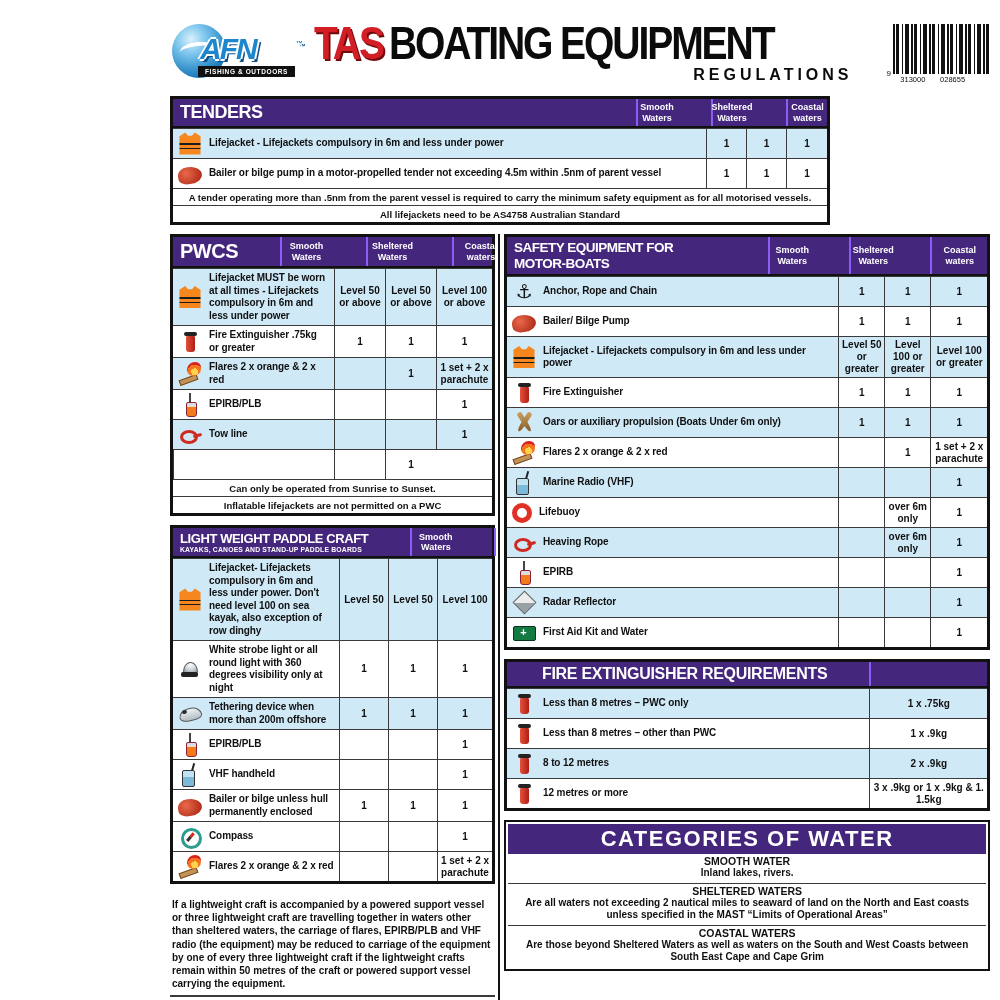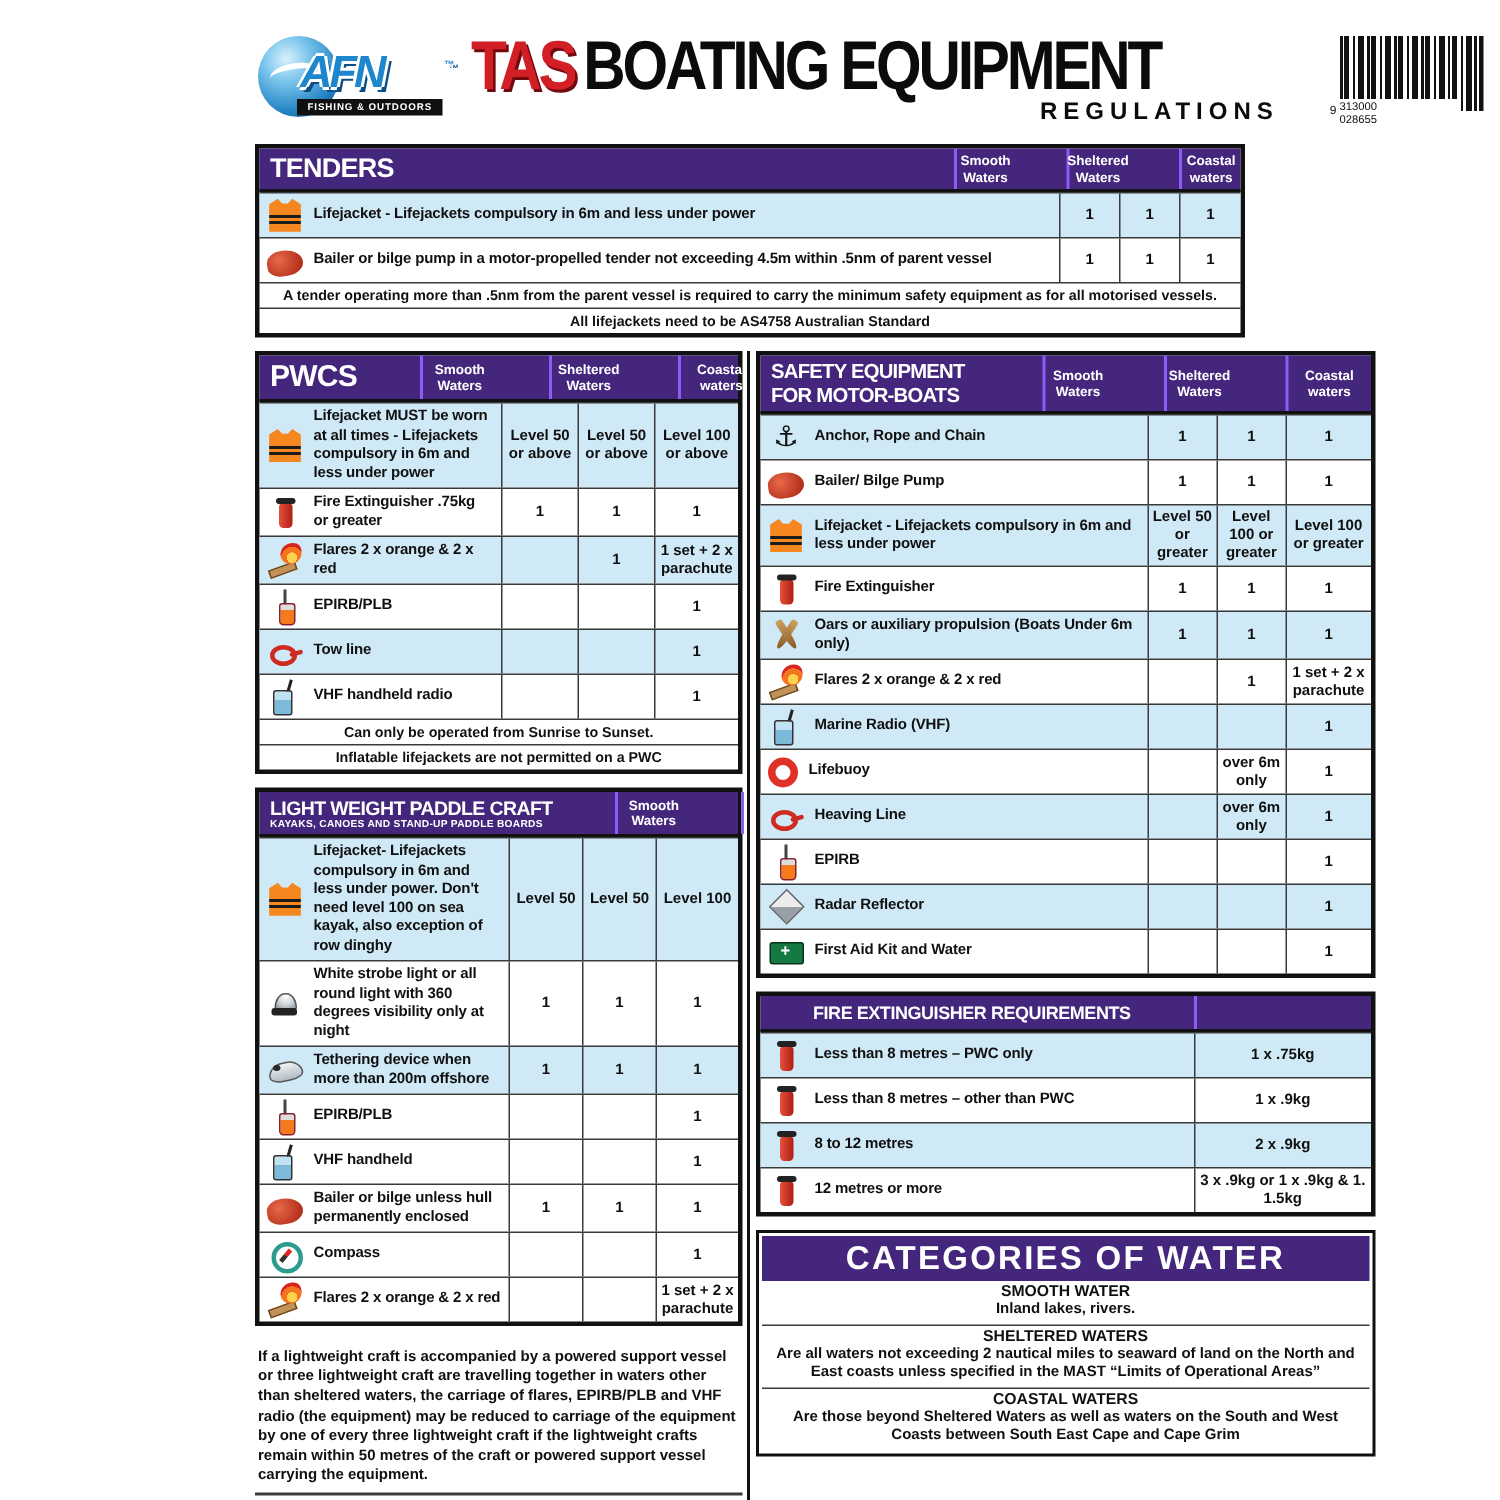--- a/index.html
+++ b/index.html
@@ -32,21 +32,21 @@
          letter-spacing:-2.5px;transform:scaleX(.85);transform-origin:0 0;line-height:.95;padding-top:2px;}
   .t-red{color:var(--red);font-size:46px;margin-right:7px;text-shadow:2px 2px 0 #71090d;}
   .t-black{color:#0b0b0b;font-size:46px;}
   .regline{position:absolute;right:2px;top:46px;font-size:16px;font-weight:bold;letter-spacing:4px;color:#0b0b0b;}
   .barcode{position:relative;width:102px;height:62px;flex:none;margin-top:2px;display:flex;align-items:flex-end;}
   .bc-lead{font-size:8px;margin-right:2px;margin-bottom:6px;}
   .bc-body{flex:1;height:60px;position:relative;background:#fff;}
   .bc-bars{position:absolute;inset:0 0 10px 0;
      background:repeating-linear-gradient(90deg,#111 0 2px,#fff 2px 3px,#111 3px 6px,#fff 6px 9px,#111 9px 10px,#fff 10px 12px,#111 12px 16px,#fff 16px 18px);}
   .bc-digits{position:absolute;left:0;right:16px;bottom:0;display:flex;justify-content:space-around;
-     font-size:7.5px;background:#fff;flex-direction:column;}
+     font-size:7.5px;background:#fff;}
 
   
   .tbl{border:3px solid #111;margin-bottom:9px;background:#fff;}
   .row{display:grid;align-items:stretch;}
   .thead{background:var(--purple);color:#fff;border-bottom:2px solid #111;gap:35px;}
   .title-cell{display:flex;flex-direction:column;justify-content:center;padding:3px 7px;}
   .tbl-title{font-size:19px;font-weight:bold;letter-spacing:-.5px;white-space:nowrap;}
   .tbl-subtitle{font-size:6.8px;font-weight:bold;letter-spacing:.2px;white-space:nowrap;}
   .hcell{display:flex;align-items:center;justify-content:center;text-align:center;
          font-size:9px;font-weight:bold;line-height:1.15;border-left:2px solid #8b5cf6;padding:2px 1px;}
@@ -60,21 +60,21 @@
 
   .tenders .row{grid-template-columns:1fr 40px 40px 41px;}
   .tenders .tbl-title{font-size:18px;}
   .pwcs .row{grid-template-columns:1fr 51px 51px 56px;}
   .pwcs .tbl-title{font-size:20px;}
   .lwpc .row{grid-template-columns:1fr 49px 49px 55px;}
   .lwpc .tbl-title{font-size:13px;letter-spacing:-.4px;}
   .mb .row{grid-template-columns:1fr 46px 46px 57px;}
   .mb .tbl-title{font-size:13.5px;line-height:1.15;white-space:normal;}
   .fer .row{grid-template-columns:1fr 118px;}
-  .fer .tbl-title{font-size:12px;letter-spacing:-.3px;padding-left:28px;}
+  .fer .tbl-title{font-size:16px;letter-spacing:-.3px;padding-left:28px;}
   .fer .thead{min-height:24px;}
 
   
   .cols{display:flex;gap:3px;}
   .col-left{width:325px;flex:none;}
   .col-right{flex:1;border-left:2px solid #111;padding-left:4px;}
 
   
   .para{font-size:10px;font-weight:bold;line-height:1.32;padding:5px 2px;border-bottom:2px solid var(--line);}
   .cat{border:2.5px solid #111;padding:2px;}
@@ -261,24 +261,20 @@
                 <div class="lcell">
                   <span class="icon i-towline"></span>
                   <span class="lbl">Tow line</span>
                 </div>
                 <div class="vcell"></div>
                 <div class="vcell"></div>
                 <div class="vcell">1</div>
               </div>
 
               <div class="row">
-                <div class="lcell">
-                  <span class="icon i-vhf"></span>
-                  <span class="lbl">VHF handheld radio</span>
-                </div>
                 <div class="vcell"></div>
                 <div class="vcell"></div>
                 <div class="vcell">1</div>
               </div>
             </div>
           <div class="note">Can only be operated from Sunrise to Sunset.</div>
           <div class="note">Inflatable lifejackets are not permitted on a PWC</div>
         </div>
 
         <div class="tbl lwpc">
@@ -470,21 +466,21 @@
                   <span class="lbl">Lifebuoy</span>
                 </div>
                 <div class="vcell"></div>
                 <div class="vcell">over 6m only</div>
                 <div class="vcell">1</div>
               </div>
 
               <div class="row tint">
                 <div class="lcell">
                   <span class="icon i-heaving-line"></span>
-                  <span class="lbl">Heaving Line</span>
+                  <span class="lbl">Heaving Rope</span>
                 </div>
                 <div class="vcell"></div>
                 <div class="vcell">over 6m only</div>
                 <div class="vcell">1</div>
               </div>
 
               <div class="row">
                 <div class="lcell">
                   <span class="icon i-epirb"></span>
                   <span class="lbl">EPIRB</span>

